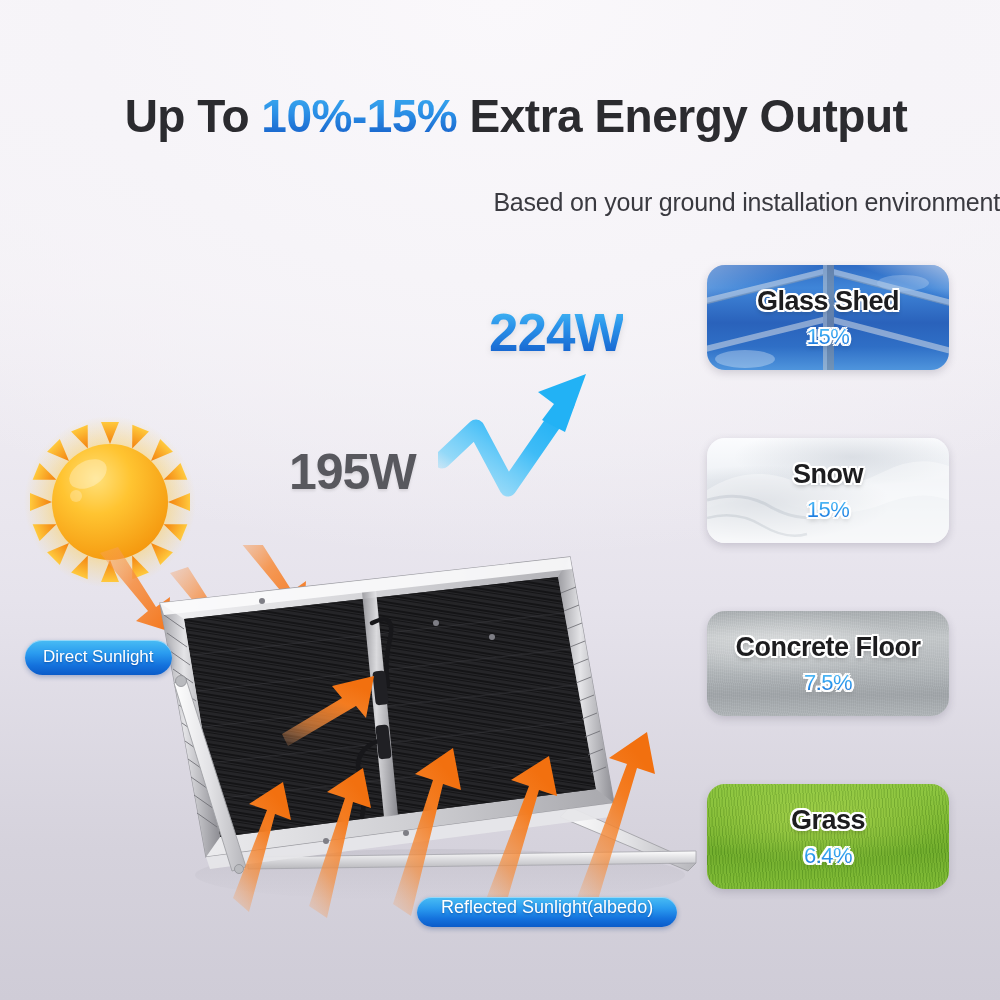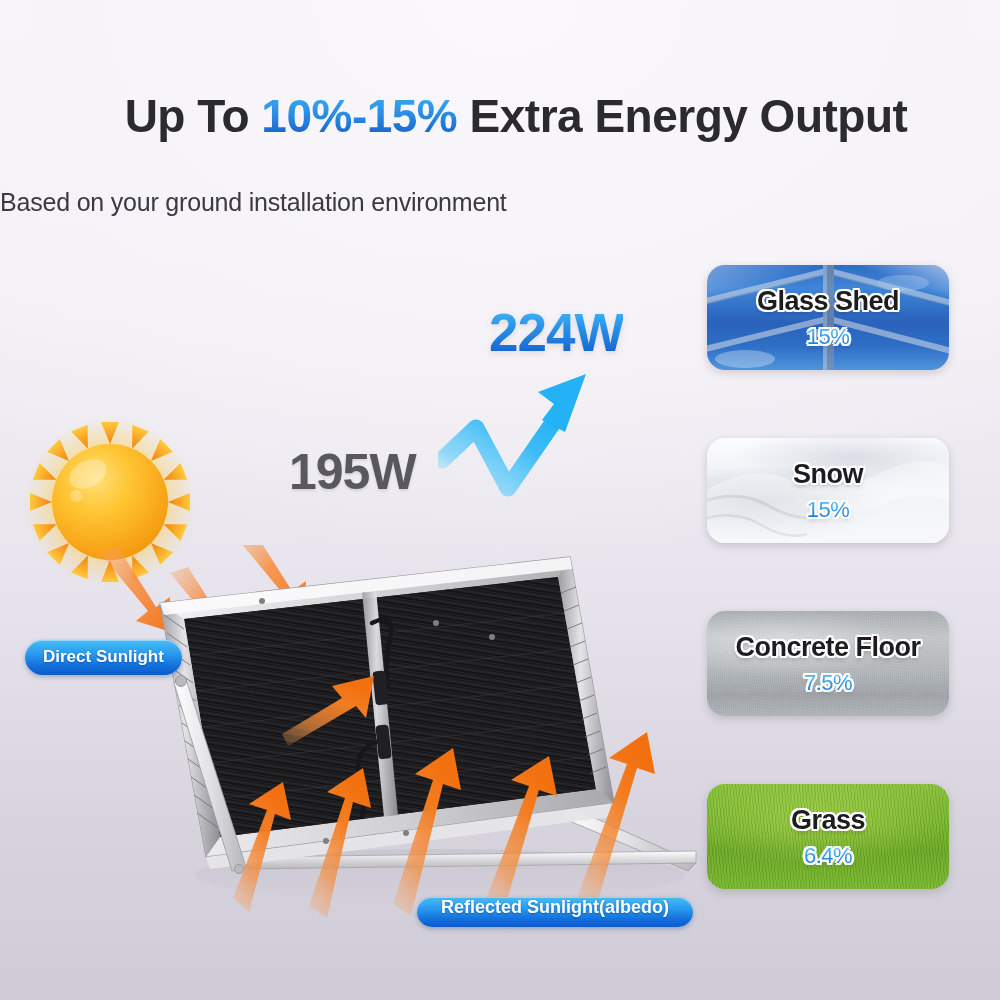--- a/index.html
+++ b/index.html
@@ -21,21 +21,21 @@
     position:absolute;left:16px;top:89px;width:1000px;text-align:center;
     font-size:46px;font-weight:bold;letter-spacing:-0.5px;color:#2b2b2f;
     white-space:nowrap;
   }
   .headline .hl-accent{
     background:linear-gradient(180deg,#3fb0f2 0%, #2a8fe6 45%, #1457c4 100%);
     -webkit-background-clip:text;background-clip:text;color:transparent;
     -webkit-text-fill-color:transparent;
   }
   .subtitle{
-    position:absolute;left:0;top:188px;width:1000px;text-align:left;
+    position:absolute;left:0;top:188px;width:1000px;text-align:right;
     font-size:25px;color:#3a3a40;letter-spacing:-0.2px;white-space:nowrap;
   }
 
   
   .watt-old{
     position:absolute;left:289px;top:443px;
     font-size:50px;font-weight:bold;color:#58585e;letter-spacing:-1px;
     text-shadow:0 2px 3px rgba(0,0,0,0.10);
   }
   .watt-new{
@@ -51,21 +51,21 @@
   
   .sun-wrap{position:absolute;left:20px;top:412px;width:180px;height:180px;}
   .sun-arrow{position:absolute;}
 
   
   .panel-wrap{position:absolute;left:140px;top:545px;width:580px;height:375px;}
 
   
   .pill{
     position:absolute;display:inline-block;
-    color:#fff;font-weight:bold;text-align:center;
+    color:#fff;font-weight:normal;text-align:center;
     border-radius:100px;white-space:nowrap;
     background:linear-gradient(180deg,#49bdf4 0%, #2a9bef 38%, #1472dd 72%, #0a5bc9 100%);
     box-shadow:0 2px 5px rgba(20,60,130,0.32), inset 0 1px 0 rgba(255,255,255,0.42);
     text-shadow:0 1px 2px rgba(0,40,110,0.45);
   }
   .pill-direct{left:25px;top:640px;font-size:17px;padding:7px 18px 8px;}
   .pill-reflected{left:417px;top:897px;font-size:18px;padding:0 24px 9px;}
 
   
   .cards{position:absolute;left:707px;top:265px;width:242px;}

